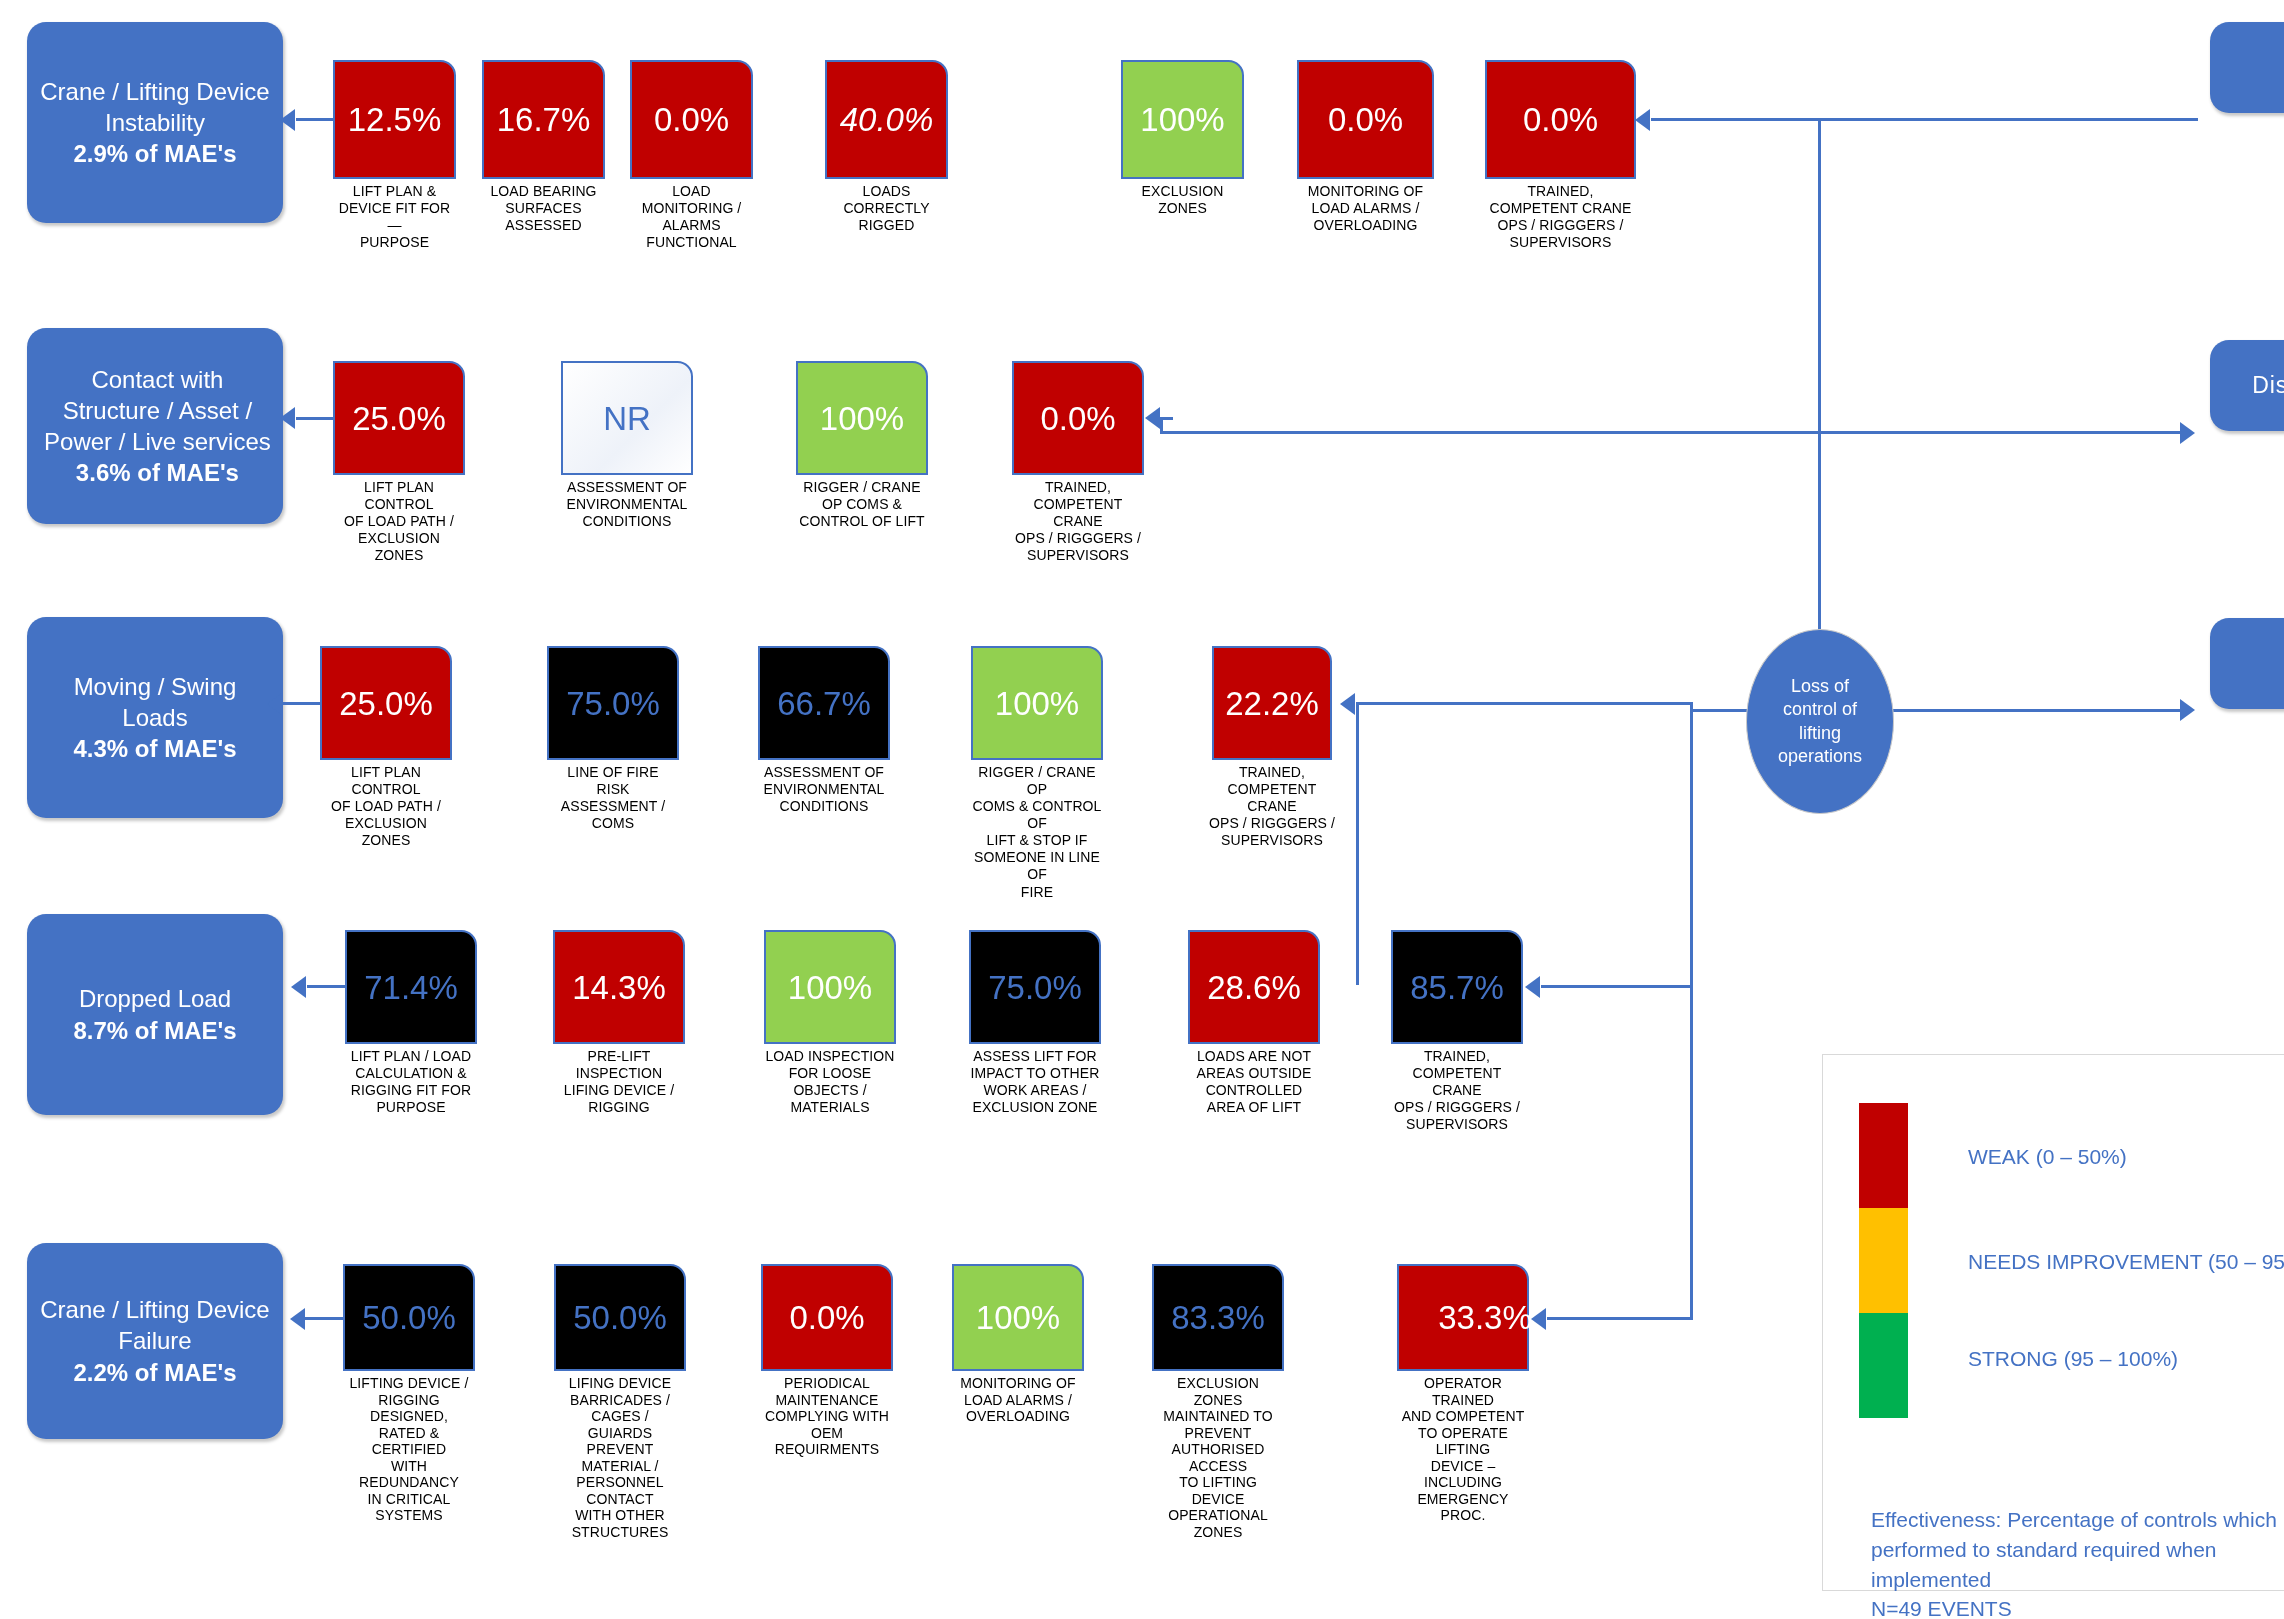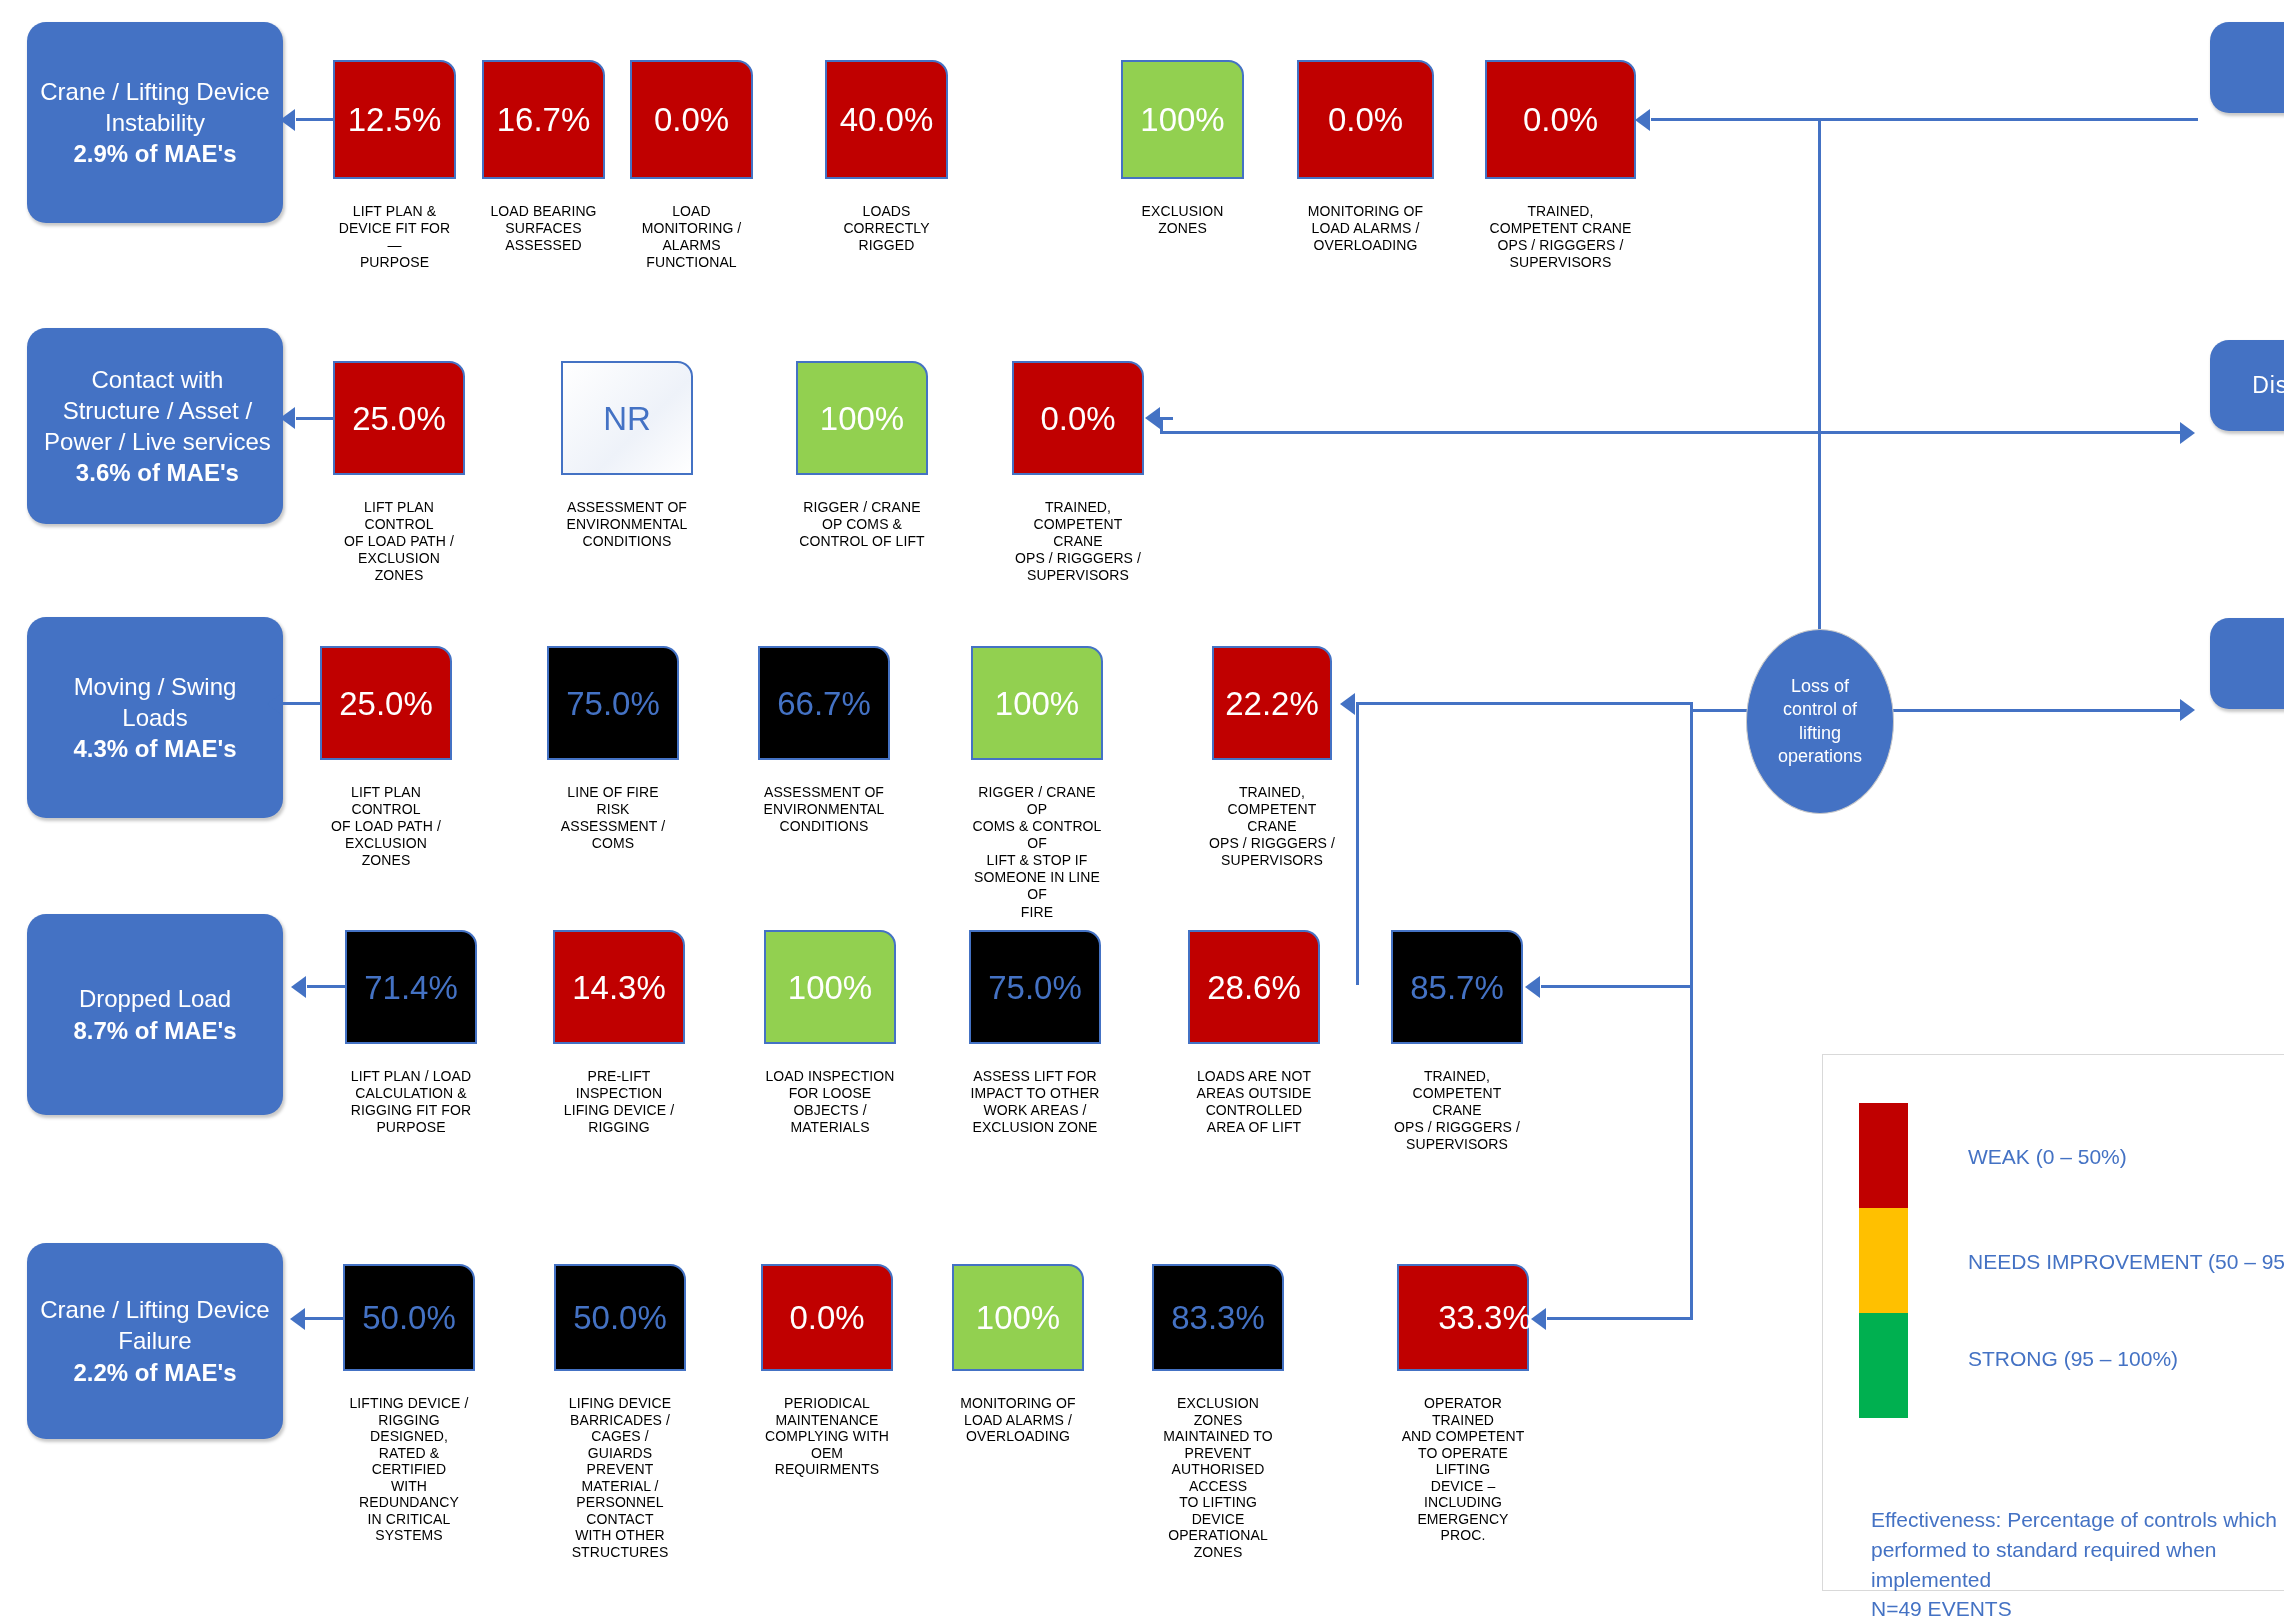--- a/index.html
+++ b/index.html
@@ -44,21 +44,21 @@
   }
   .ctrl .swatch:before{
     content:"";position:absolute;left:2.7px;right:-5.5px;bottom:-5.5px;height:5px;
     background:#4472C4;z-index:-1;
   }
   .swatch.weak{background:#C00000;color:#ffffff;}
   .swatch.needs{background:#000000;color:#4472C4;}
   .swatch.strong{background:#92D050;color:#ffffff;}
   .swatch.nr{background:linear-gradient(135deg,#ffffff 0%,#eef2f9 60%,#ffffff 100%);color:#4472C4;}
   .ctrl .cap{
-    margin-top:24px;text-align:center;color:#000;
+    margin-top:4px;text-align:center;color:#000;
     font-size:14px;line-height:1.22;letter-spacing:0.1px;font-weight:400;white-space:pre-line;
   }
 
   
   .hline{position:absolute;height:2.7px;background:#4472C4;}
   .vline{position:absolute;width:2.7px;background:#4472C4;}
   .arrow-l{position:absolute;width:0;height:0;
     border-top:11px solid transparent;border-bottom:11px solid transparent;
     border-right:15.5px solid #4472C4;}
   .arrow-r{position:absolute;width:0;height:0;
@@ -127,21 +127,21 @@
   </div>
   <div class="ctrl" style="left:630px;top:60px;width:123px;">
     <div class="swatch weak" style="width:123px;height:119px;">
       <span>0.0%</span>
     </div>
     <div class="cap">LOAD MONITORING /
 ALARMS
 FUNCTIONAL</div>
   </div>
   <div class="ctrl" style="left:825px;top:60px;width:123px;">
-    <div class="swatch weak" style="width:123px;height:119px;">
+    <div class="swatch weak" style="width:123px;height:119px;font-style:italic;">
       <span>40.0%</span>
     </div>
     <div class="cap">LOADS
 CORRECTLY
 RIGGED</div>
   </div>
   <div class="ctrl" style="left:1121px;top:60px;width:123px;">
     <div class="swatch strong" style="width:123px;height:119px;">
       <span>100%</span>
     </div>

